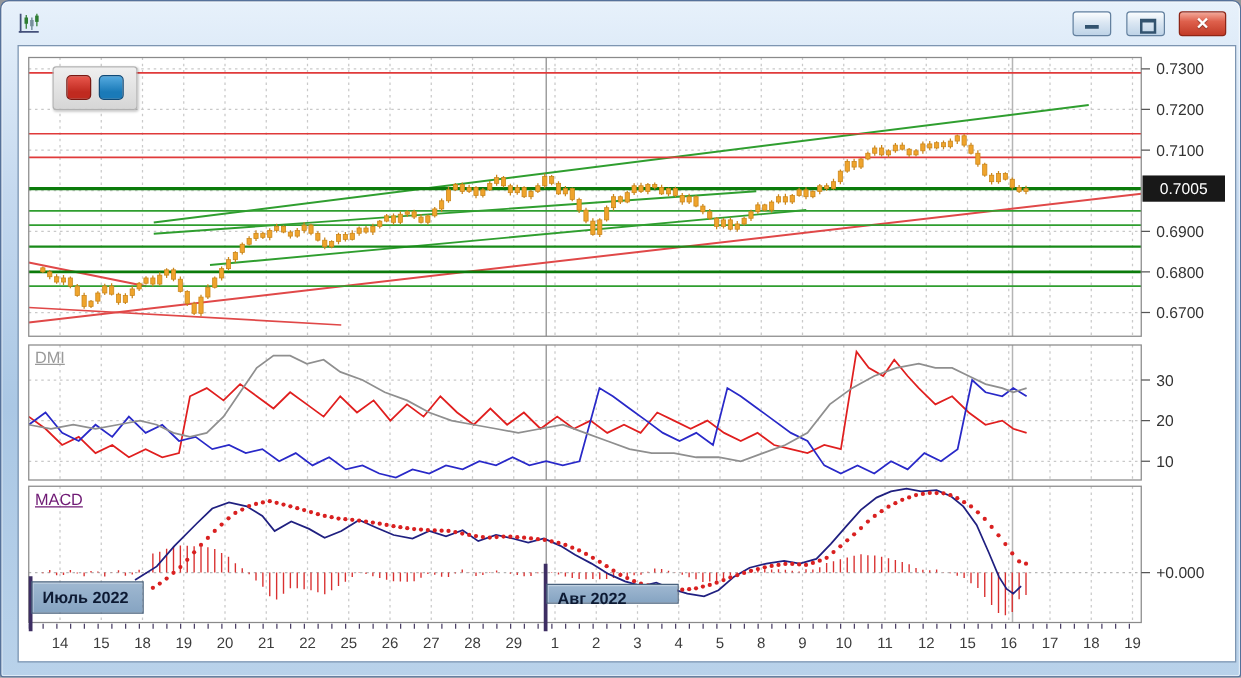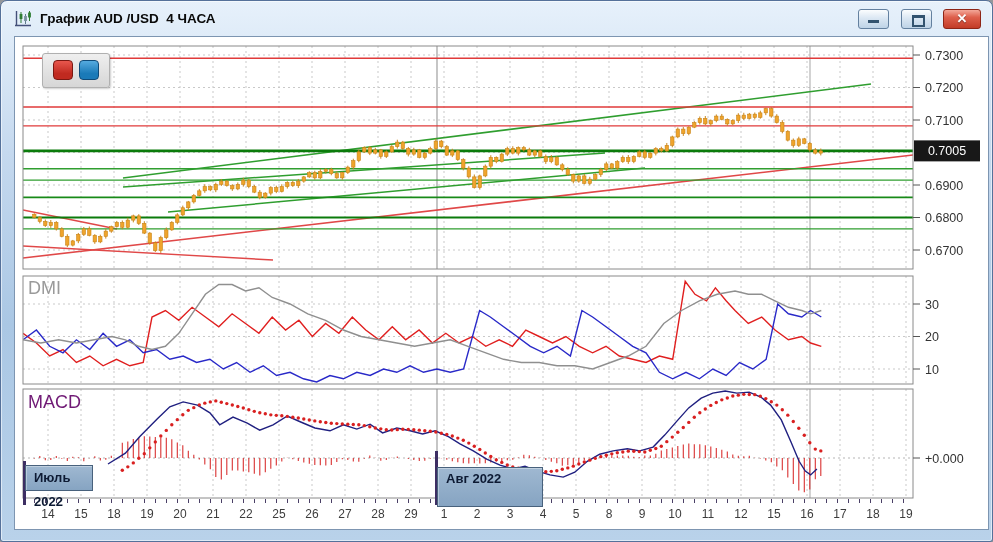--- a/index.html
+++ b/index.html
@@ -17,48 +17,47 @@
     color:#fff;font-weight:bold;font-size:13px;text-align:center;line-height:18px;text-shadow:0 1px 1px rgba(0,0,0,.4);}
   .min-glyph{position:absolute;left:9px;bottom:5px;width:11px;height:3px;background:#33536f;}
   .max-glyph{position:absolute;left:10px;top:5px;width:9px;height:7px;border:2px solid #33536f;border-top-width:3px;}
   .client{position:absolute;left:14px;top:36px;width:973px;height:492px;background:#fff;outline:1px solid #7d95b1;}
   #chart-svg{position:absolute;left:0;top:0;}
   .mini-toolbar{position:absolute;left:27px;top:16px;width:66px;height:33px;background:linear-gradient(#efefef,#d6d6d6);
     border:1px solid #b0b0b0;border-radius:3px;box-shadow:1px 1px 2px rgba(0,0,0,.2);}
   .sq-btn{position:absolute;top:6px;width:20px;height:20px;border-radius:4px;box-sizing:border-box;cursor:pointer;}
   .sq-red{left:10px;background:linear-gradient(#e8574d,#c02a20 70%);border:1px solid #7a1812;}
   .sq-blue{left:36px;background:linear-gradient(#55aadf,#1a7ab8 70%);border:1px solid #0f4a78;}
-  .caption{position:absolute;font-size:18px;}
+  .caption{position:absolute;font-size:13px;text-decoration:underline;}
   #dmi-caption{left:13px;top:241px;color:#9a9a9a;}
   #macd-caption{left:13px;top:355px;color:#701a75;}
   .month-box{position:absolute;background:linear-gradient(#9fb8d1,#86a4c2);border:1px solid #48617c;
     color:#0d1a33;font-weight:bold;font-size:13px;line-height:22px;padding-left:8px;box-sizing:border-box;
     box-shadow:inset 1px 1px 0 rgba(255,255,255,.35);}
-  #july-box{left:10px;top:428px;width:68px;height:26px;line-height:24px;}
-  #aug-box{left:422px;top:430px;width:106px;height:40px;}
+  #july-box{left:10px;top:428px;width:90px;height:26px;line-height:24px;}
+  #aug-box{left:422px;top:430px;width:106px;height:16px;}
   .purple-bar{position:absolute;width:3px;background:#3d2e63;}
   #purple-left{left:8px;top:424px;height:44px;}
   #purple-mid{left:420px;top:414px;height:54px;}
 </style>
 </head>
 <body>
 
 <div class="window">
   <div class="titlebar">
     <svg class="title-icon" viewBox="0 0 18 18">
       <line x1="2.5" y1="1" x2="2.5" y2="16" stroke="#44507a" stroke-width="1.4"></line>
       <line x1="1" y1="15.5" x2="17" y2="15.5" stroke="#44507a" stroke-width="1.4"></line>
       <line x1="7" y1="2" x2="7" y2="13" stroke="#2e7d32" stroke-width="1"></line>
       <rect x="5.6" y="4" width="2.8" height="5" fill="#2e7d32"></rect>
       <line x1="11.5" y1="4" x2="11.5" y2="14" stroke="#607d8b" stroke-width="1"></line>
       <rect x="10.1" y="6" width="2.8" height="5" fill="#78909c"></rect>
       <line x1="15.5" y1="1" x2="15.5" y2="11" stroke="#2e7d32" stroke-width="1"></line>
       <rect x="14.1" y="2.5" width="2.8" height="5" fill="#2e7d32"></rect>
     </svg>
-    <span class="title-text">График AUD /USD  4 ЧАСА</span>
     <div class="wbtn btn-min">
         <div class="min-glyph"></div>
       </div>
     <div class="wbtn btn-max">
         <div class="max-glyph"></div>
       </div>
     <div class="wbtn btn-close">✕</div>
   </div>
 
   <div class="client">

